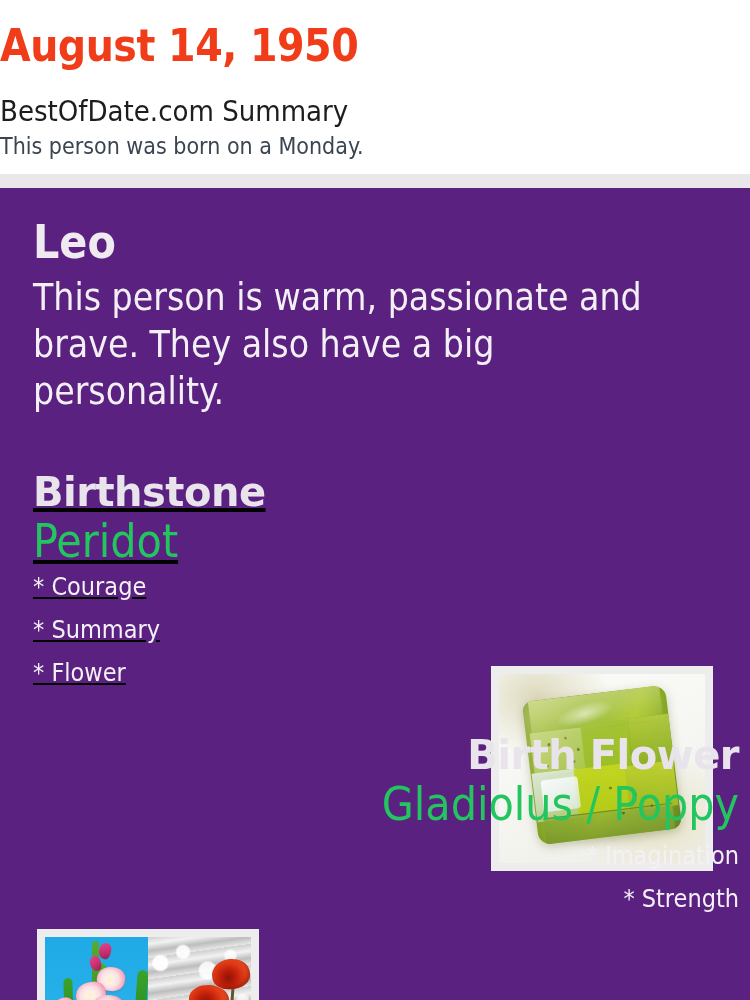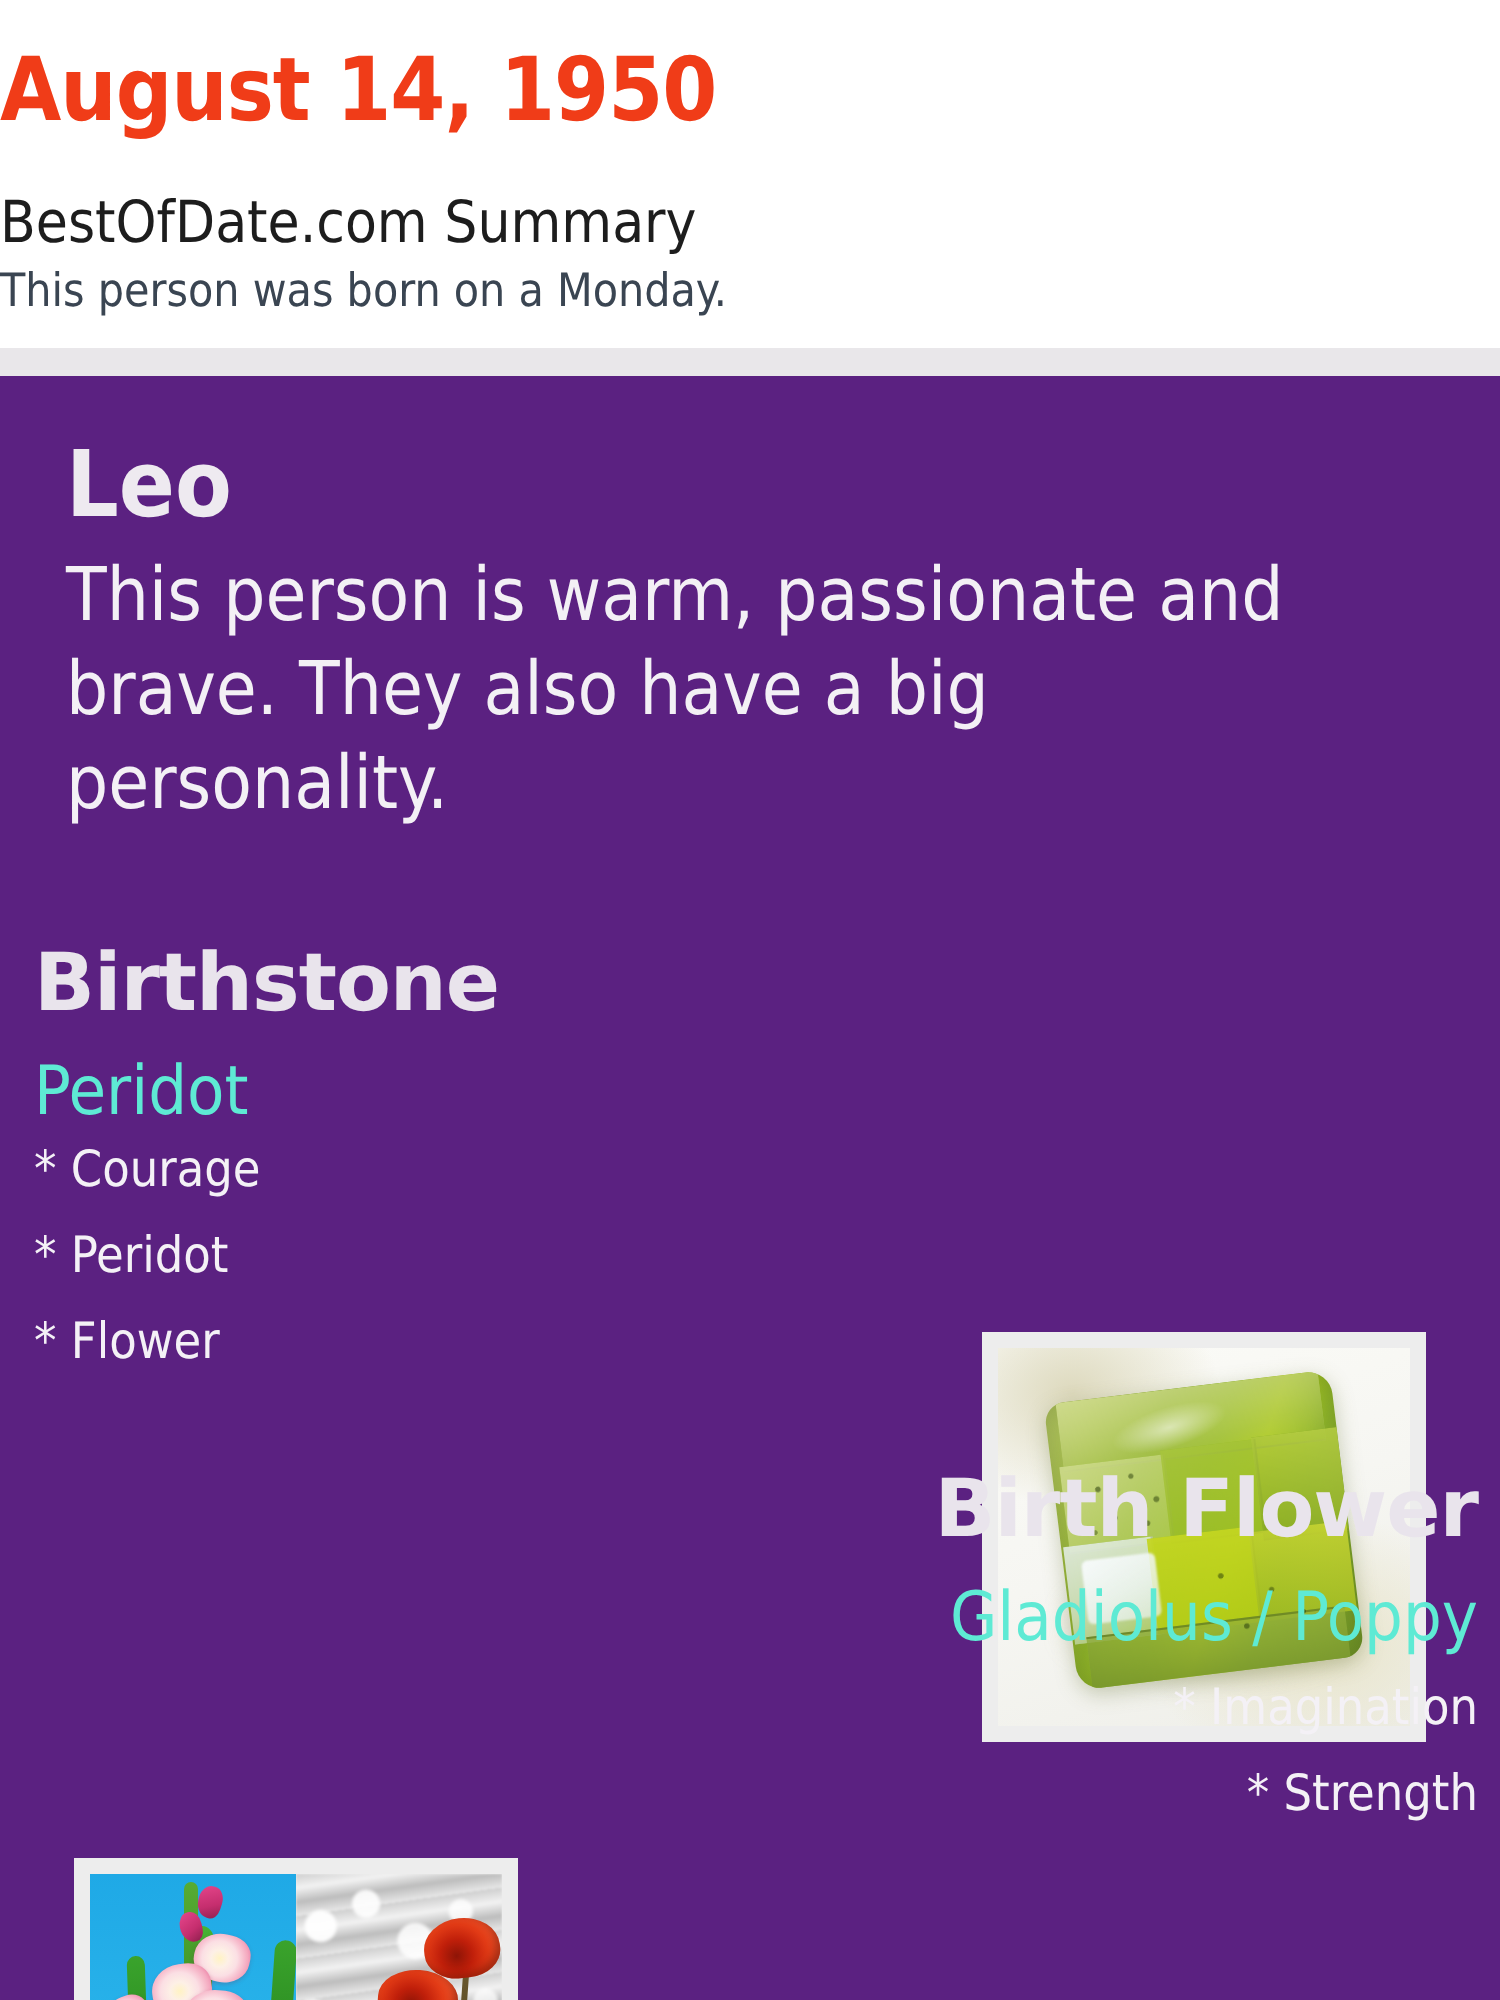--- a/index.html
+++ b/index.html
@@ -97,39 +97,40 @@
     font-weight: 400;
     color: #f3f0f5;
     line-height: 1.26;
     margin-top: 9px;
     max-width: 640px;
   }
 
   
   .birthstone {
     position: absolute;
-    left: 17px;
+    left: 33px;
     top: 282px;
     width: 430px;
+    text-decoration: underline;
   }
   .section-title {
     font-family: "DejaVu Sans", "Liberation Sans", sans-serif;
     font-size: 40px;
     font-weight: 700;
     color: #e9e4ec;
     line-height: 1.1;
     letter-spacing: -0.5px;
   }
   .section-sub {
     font-family: "DejaVu Sans Condensed", "Liberation Sans Narrow", "Liberation Sans", sans-serif;
-    font-size: 34px;
+    font-size: 46px;
     font-weight: 400;
-    color: #5eead4;
+    color: #22c55e;
     line-height: 1.16;
-    margin-top: 13px;
+    margin-top: 1px;
   }
   .trait-list {
     list-style: none;
     margin: 6px 0 0 0;
     padding: 0;
   }
   .trait-list li {
     font-family: "DejaVu Sans Condensed", "Liberation Sans Narrow", "Liberation Sans", sans-serif;
     font-size: 25px;
     font-weight: 400;
@@ -416,21 +417,21 @@
     <div class="zodiac">
       <div class="zodiac-title">Leo</div>
       <div class="zodiac-desc">This person is warm, passionate and brave. They also have a big personality.</div>
     </div>
 
     <div class="birthstone">
       <div class="section-title">Birthstone</div>
       <div class="section-sub">Peridot</div>
       <ul class="trait-list">
         <li>* Courage</li>
-        <li>* Peridot</li>
+        <li>* Summary</li>
         <li>* Flower</li>
       </ul>
     </div>
 
     <div class="photo-frame gem-frame">
       <div class="photo-inner">
         <div class="gem-bg"></div>
         <div class="gem-shadow"></div>
         <div class="gem-body">
           <div class="facet f-top"></div>

